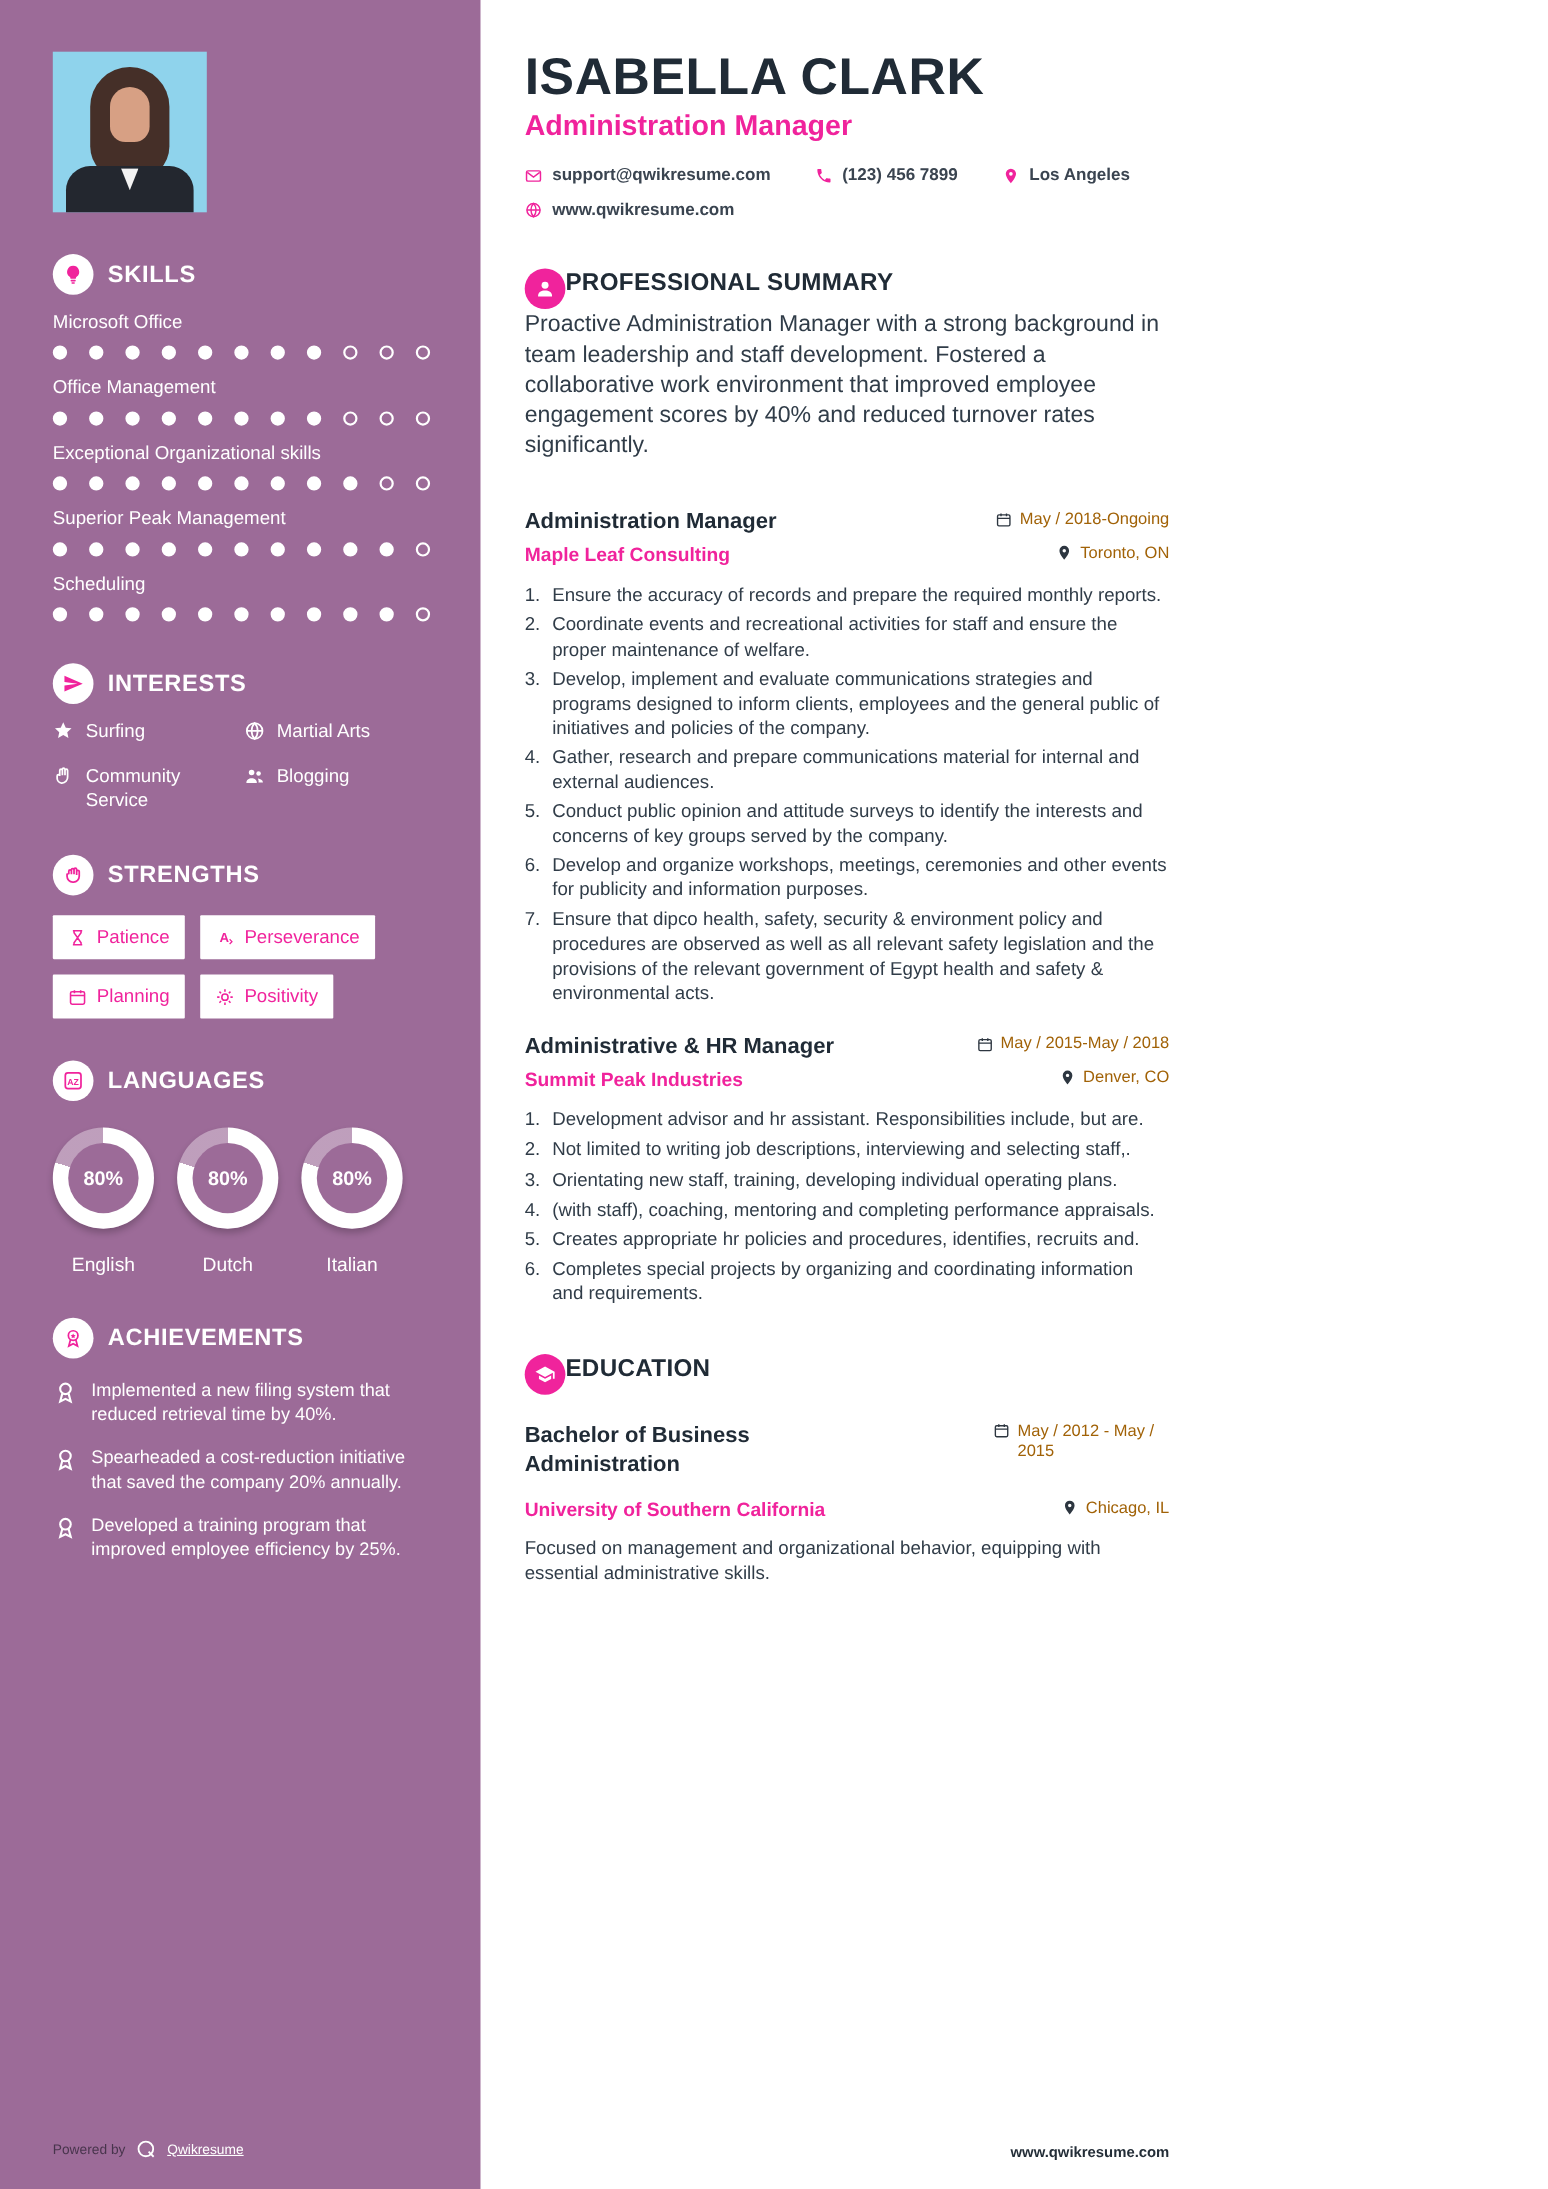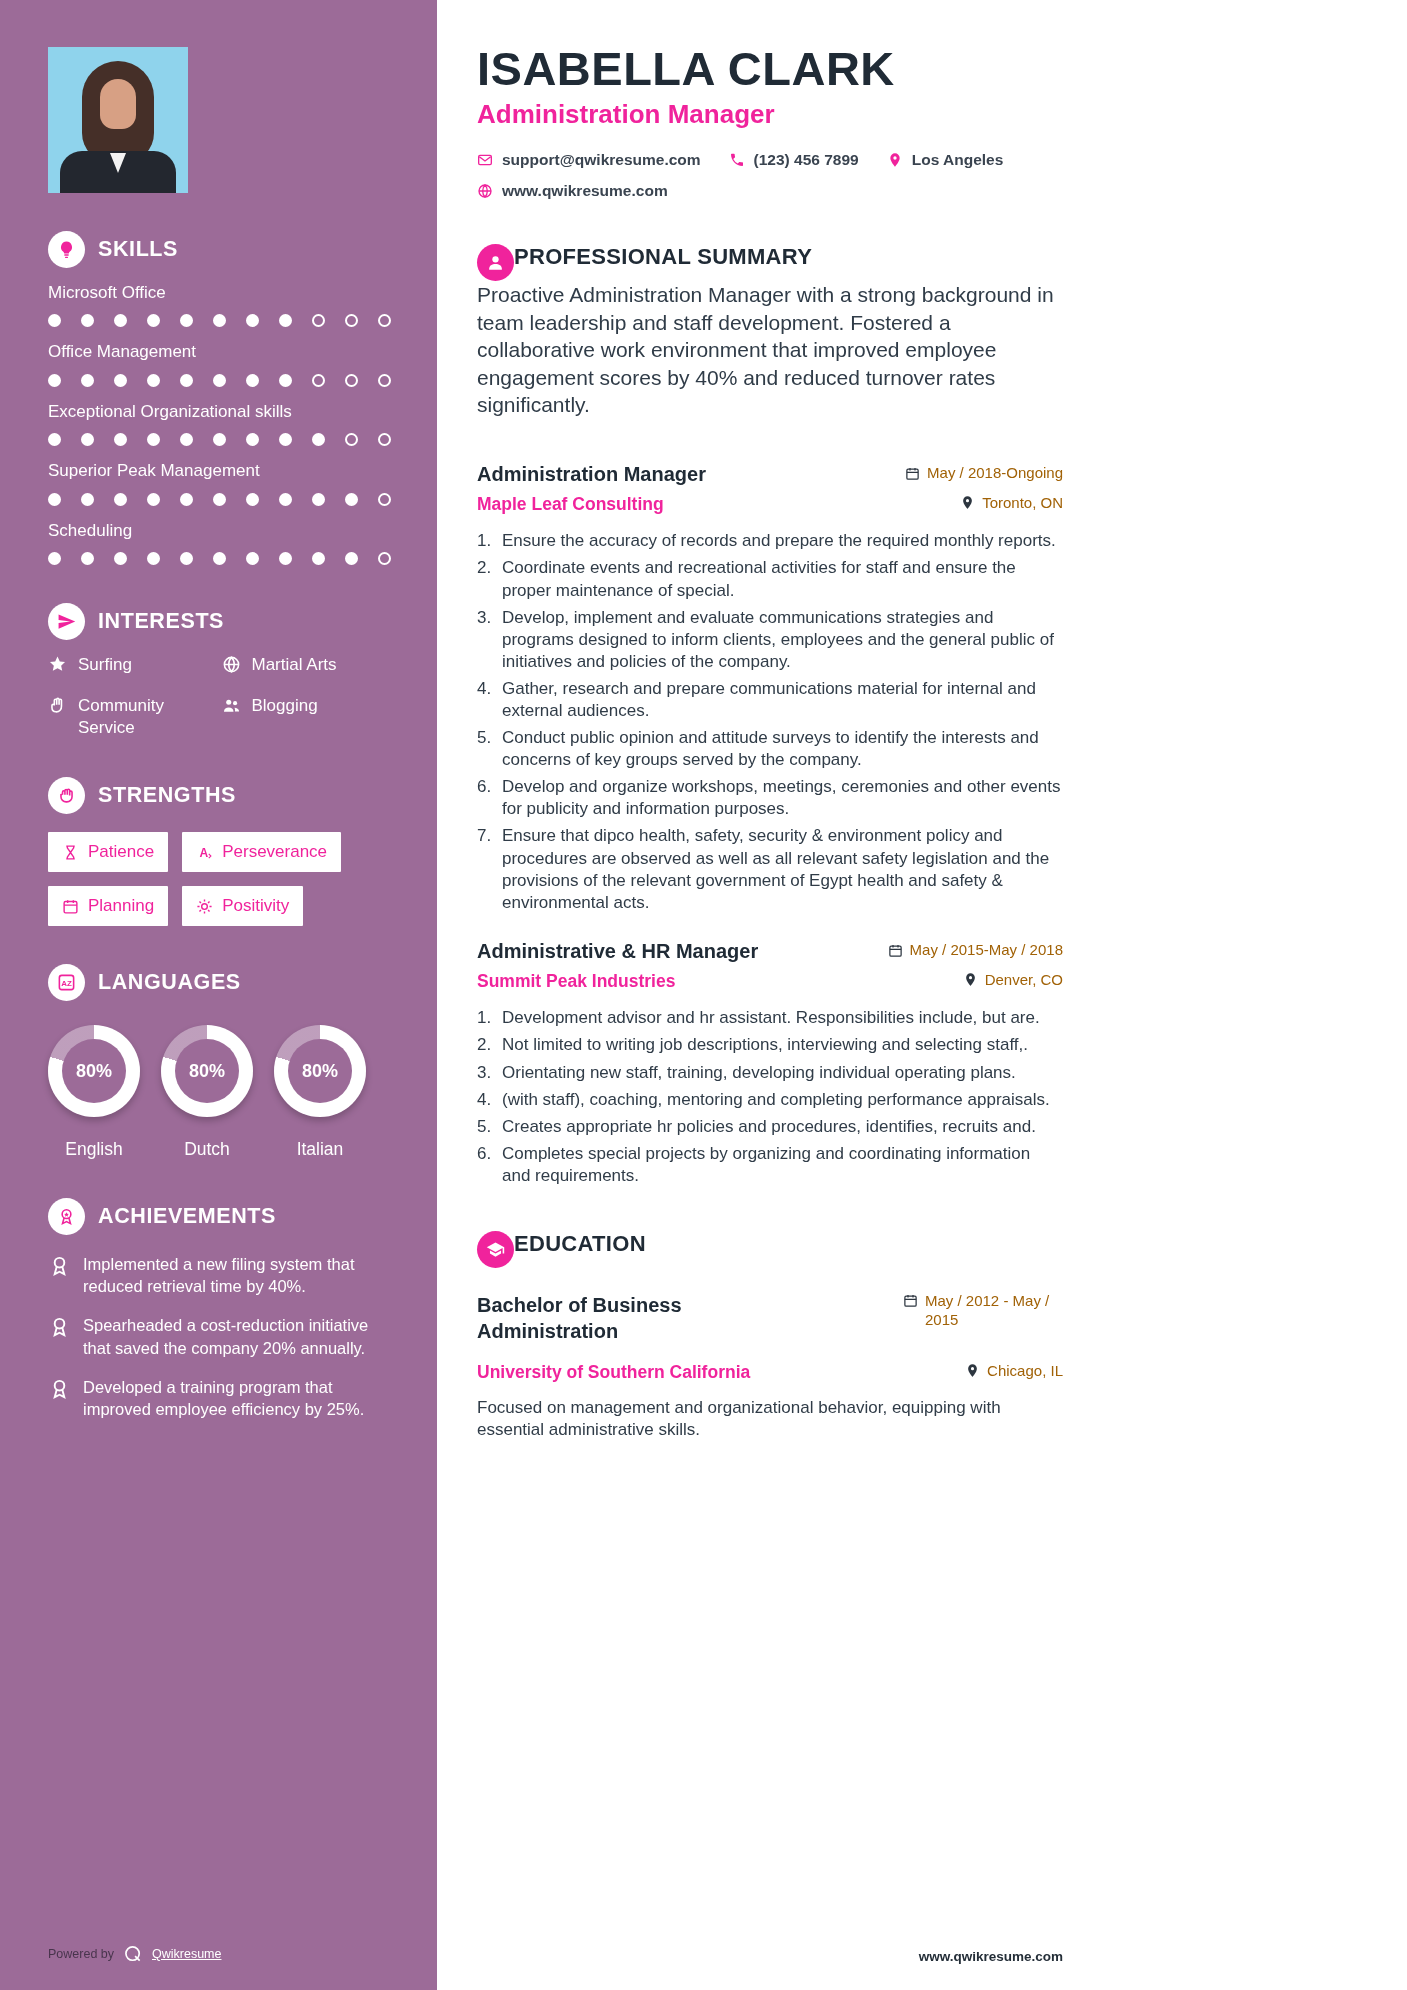--- a/index.html
+++ b/index.html
@@ -59,21 +59,21 @@
   .s-footer{position:absolute;left:48px;bottom:26px;display:flex;align-items:center;gap:9px;font-size:12.5px}
   .powered{color:rgba(15,15,25,.6)}
   .logo-ic{width:20px;height:20px;color:#fff}
   .logo-ic svg{width:100%;height:100%;display:block}
   .brand{color:#fff;text-decoration:underline;cursor:pointer}
 
   
   .main{position:absolute;left:437px;right:0;top:0;bottom:0;background:#fff;padding:44px 344px 70px 40px}
   h1{font-size:47px;font-weight:800;color:var(--dark);letter-spacing:.5px;line-height:1.05}
   .role{font-size:26px;color:var(--pink);font-weight:600;margin-top:6px}
-  .contacts{display:flex;gap:28px;margin-top:21px;align-items:flex-start}
+  .contacts{display:flex;gap:40px;margin-top:21px;align-items:flex-start}
   .contacts.row2{margin-top:13px}
   .contact{display:flex;gap:9px;align-items:center;font-size:15.5px;font-weight:600;color:#3a4450}
   .contact a{color:#3a4450;text-decoration:none;cursor:pointer}
   .cic{width:16px;height:16px;color:var(--pink);flex:none}
   .cic svg{width:100%;height:100%;display:block}
 
   .m-section{margin-top:44px}
   .m-head{display:flex;align-items:flex-start}
   .m-head h2{font-size:22px;font-weight:800;color:var(--dark);letter-spacing:.3px}
   .summary-text{margin-top:0;font-size:21px;line-height:1.31;color:var(--text)}
@@ -475,21 +475,21 @@
               <span class="mic">
                 <svg viewBox="0 0 24 24" fill="currentColor">
                   <path d="M12 2a7 7 0 00-7 7c0 5.25 7 13 7 13s7-7.75 7-13a7 7 0 00-7-7zm0 9.5a2.5 2.5 0 110-5 2.5 2.5 0 010 5z"></path>
                 </svg>
               </span>
               <span>Toronto, ON</span>
             </div>
           </div>
           <ol>
             <li>Ensure the accuracy of records and prepare the required monthly reports.</li>
-            <li>Coordinate events and recreational activities for staff and ensure the proper maintenance of special.</li>
+            <li>Coordinate events and recreational activities for staff and ensure the proper maintenance of welfare.</li>
             <li>Develop, implement and evaluate communications strategies and programs designed to inform clients, employees and the general public of initiatives and policies of the company.</li>
             <li>Gather, research and prepare communications material for internal and external audiences.</li>
             <li>Conduct public opinion and attitude surveys to identify the interests and concerns of key groups served by the company.</li>
             <li>Develop and organize workshops, meetings, ceremonies and other events for publicity and information purposes.</li>
             <li>Ensure that dipco health, safety, security &amp; environment policy and procedures are observed as well as all relevant safety legislation and the provisions of the relevant government of Egypt health and safety &amp; environmental acts.</li>
           </ol>
         </article>
         <article class="job">
           <div class="job-row">
             <h3>Administrative &amp; HR Manager</h3>

